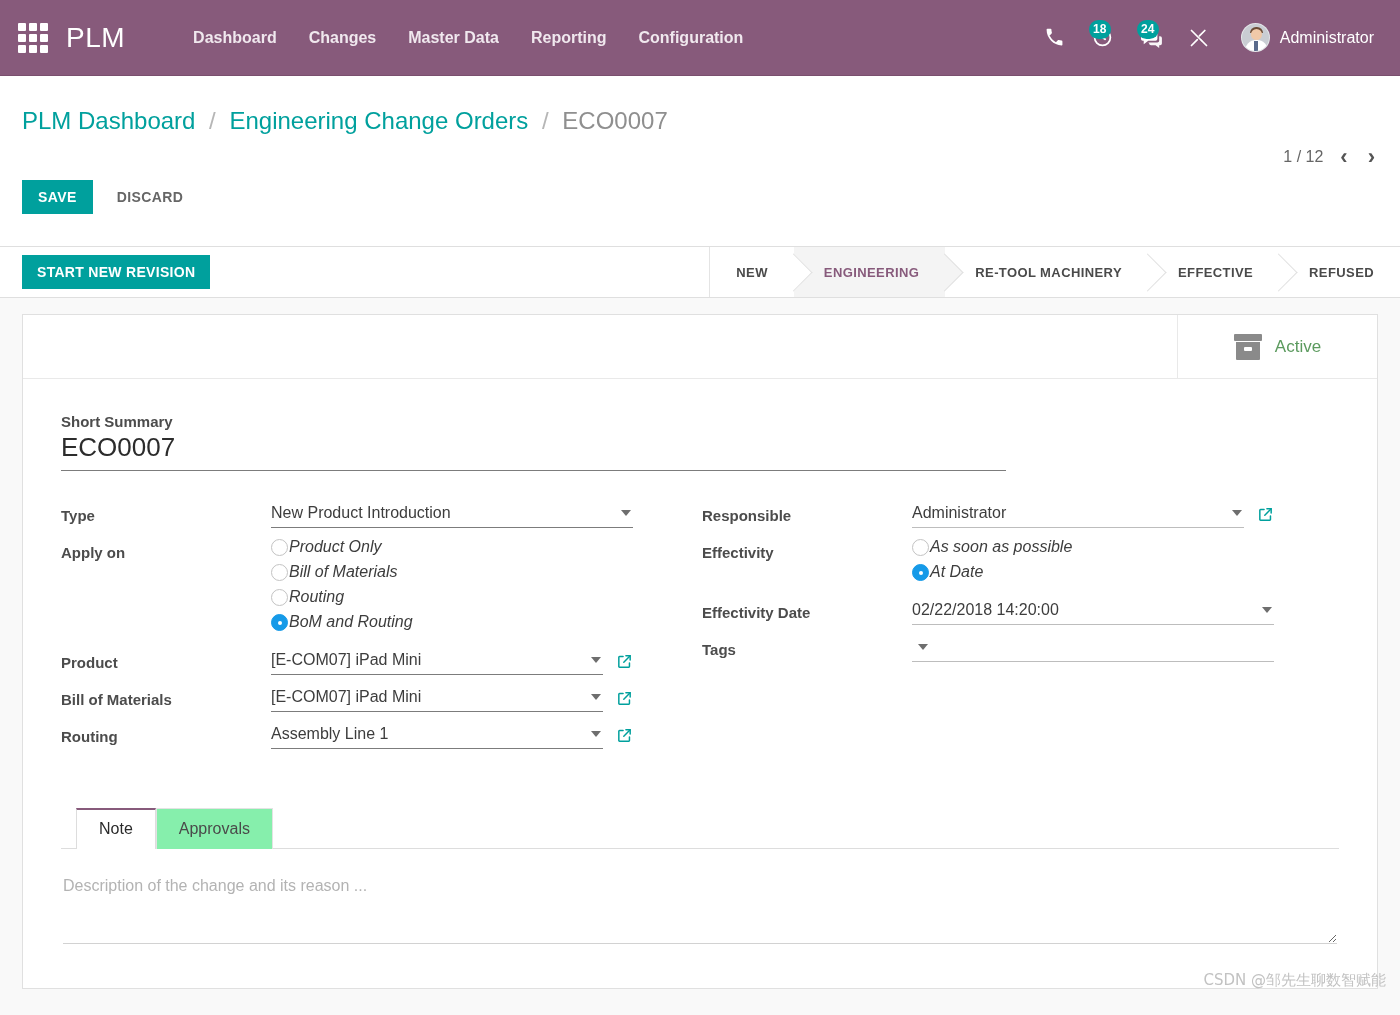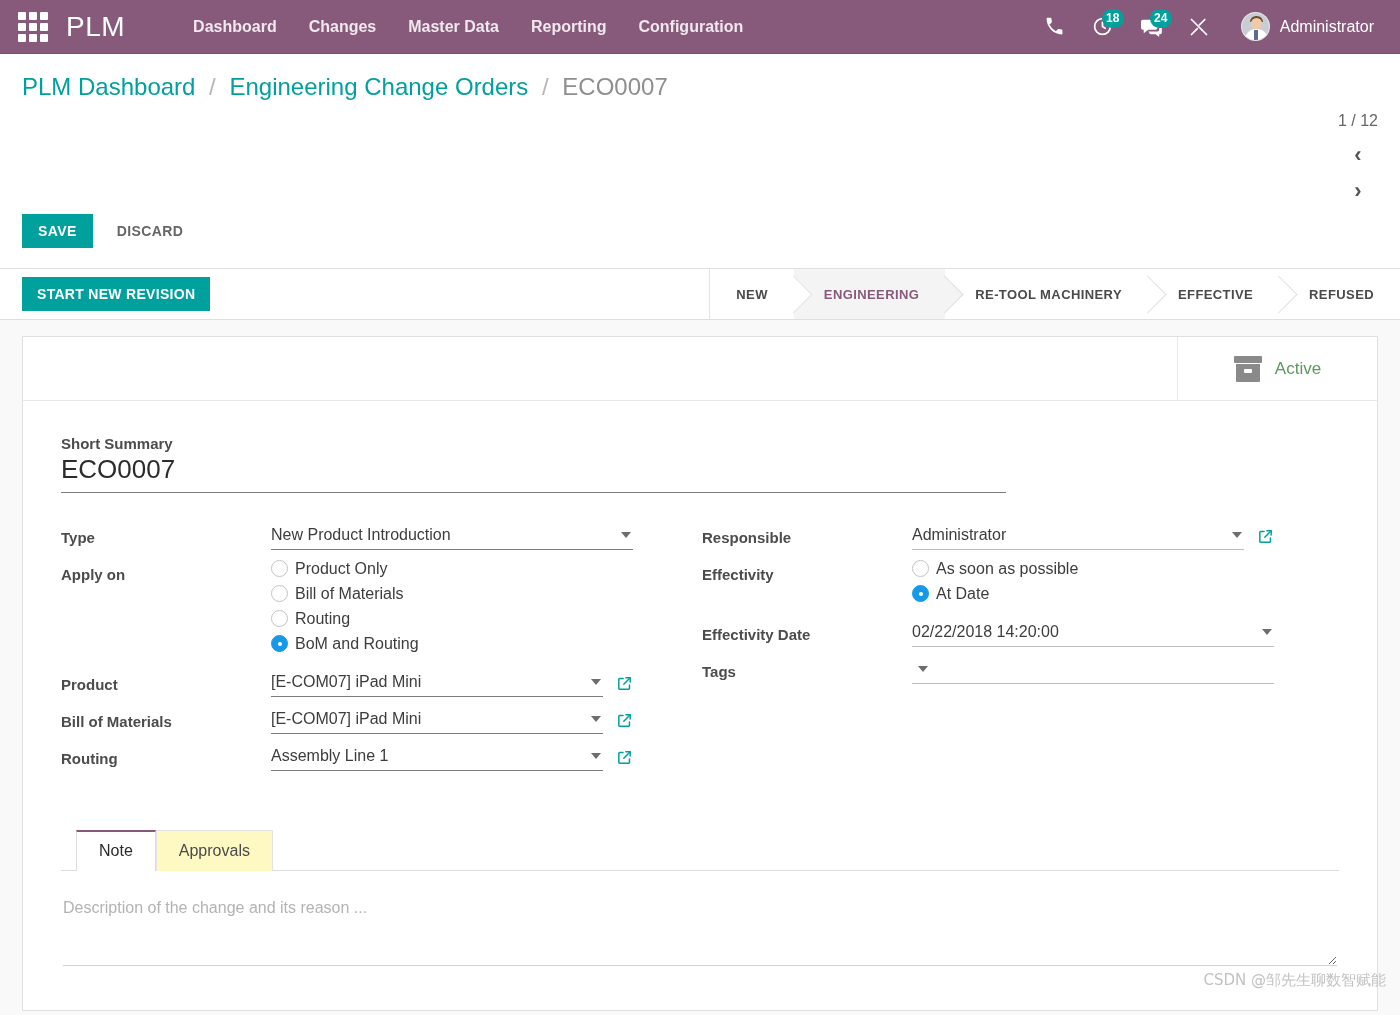--- a/index.html
+++ b/index.html
@@ -8,21 +8,21 @@
     width:1400px; height:1015px;
     background:#f9f9f9;
     font-family:"Liberation Sans", sans-serif;
     color:#4c4c4c;
     overflow:hidden;
     position:relative;
   }
 
   
   .navbar {
-    height:54px; background:#875A7B;
+    height:76px; background:#875A7B;
     display:flex; align-items:center;
     color:#fff;
     border-bottom:1px solid #7a4f6e;
   }
   .apps-btn { width:66px; height:66px; display:flex; align-items:center; justify-content:center; cursor:pointer; }
   .apps-grid { display:grid; grid-template-columns:repeat(3,8px); grid-template-rows:repeat(3,8px); gap:3px; }
   .apps-grid i { display:block; width:8px; height:8px; background:#fff; border-radius:1px; }
   .brand { font-size:28px; font-weight:400; letter-spacing:.5px; margin-right:52px; color:#fff; }
   .menus { display:flex; align-items:center; gap:0; }
   .menu-item {
@@ -30,45 +30,45 @@
     padding:10px 16px; cursor:pointer; white-space:nowrap;
   }
   .nav-right { margin-left:auto; display:flex; align-items:center; gap:4px; padding-right:18px; }
   .nav-icon {
     position:relative; width:44px; height:44px;
     display:flex; align-items:center; justify-content:center;
     cursor:pointer; color:#fff;
   }
   .nav-icon svg { display:block; }
   .badge {
-    position:absolute; top:4px; right:1px;
+    position:absolute; top:4px; right:14px;
     background:#00A09D; color:#fff; font-size:12px; font-weight:bold;
     border-radius:10px; min-width:22px; height:19px; line-height:19px;
     text-align:center; padding:0 4px;
   }
   .user-menu { display:flex; align-items:center; gap:10px; cursor:pointer; padding:4px 8px; margin-left:8px; }
   .avatar {
     width:29px; height:29px; border-radius:50%;
     background:#c9cdd3; overflow:hidden; position:relative; flex:none;
     border:1px solid rgba(255,255,255,.5);
   }
   .avatar .head { position:absolute; width:11px; height:11px; border-radius:50%; background:#f0c9a8; left:9px; top:5px; }
   .avatar .hair { position:absolute; width:13px; height:6px; border-radius:6px 6px 0 0; background:#6b4b35; left:8px; top:3px; }
   .avatar .body { position:absolute; width:23px; height:13px; border-radius:11px 11px 0 0; background:#fff; left:3px; top:16px; }
   .avatar .tie { position:absolute; width:4px; height:10px; background:#5a6b8c; left:12px; top:17px; }
   .user-name { font-size:16px; color:#fff; }
 
   
-  .control-panel { background:#fff; border-bottom:1px solid #dfdfdf; padding:4px 22px; }
+  .control-panel { background:#fff; border-bottom:1px solid #dfdfdf; padding:16px 22px; }
   .cp-row1 { display:flex; align-items:flex-start; padding-top:16px; }
   .breadcrumb { font-size:24px; line-height:1.1; }
   .bc-link { color:#00A09D; cursor:pointer; }
   .bc-sep { color:#b6b6b6; margin:0 7px; }
   .bc-current { color:#8f8f8f; }
-  .pager { margin-left:auto; display:flex; align-items:center; gap:14px; padding-top:38px; font-size:16px; color:#666;flex-direction:column; }
+  .pager { margin-left:auto; display:flex; align-items:center; gap:14px; padding-top:38px; font-size:16px; color:#666; }
   .pager-count { cursor:pointer; }
   .pager-btn { cursor:pointer; color:#555; font-size:22px; line-height:1; font-weight:bold; padding:0 3px; }
   .cp-row2 { display:flex; align-items:center; gap:10px; padding:12px 0 16px; }
   .btn-save {
     background:#00A09D; color:#fff; border:none;
     font-size:14px; font-weight:bold; letter-spacing:.4px;
     padding:9px 16px; cursor:pointer; border-radius:0;
     font-family:"Liberation Sans", sans-serif;
   }
   .btn-discard {
@@ -159,21 +159,21 @@
   }
   .sel-line.thin { border-bottom:1px solid #bdbdbd; }
   .sel-text { font-size:16px; color:#3d3d3d; flex:1; white-space:nowrap; overflow:hidden; text-overflow:ellipsis; }
   .caret {
     width:0; height:0; margin-left:6px; margin-right:2px;
     border-left:5px solid transparent; border-right:5px solid transparent;
     border-top:6px solid #6e6e6e; cursor:pointer; flex:none;
   }
   .ext-link { margin-left:13px; cursor:pointer; flex:none; display:flex; align-items:center; }
 
-  .radio-row { display:flex; align-items:flex-start; gap:7px; margin-bottom:7px; cursor:pointer; }
+  .radio-row { display:flex; align-items:flex-end; gap:1px; margin-bottom:7px; cursor:pointer;font-style:italic; }
   .radio {
     width:17px; height:17px; border-radius:50%;
     border:1px solid #c3c3c3; background:#fff; flex:none; position:relative;
   }
   .radio.checked { background:#169ae8; border-color:#169ae8; }
   .radio.checked::after {
     content:""; position:absolute; left:5.5px; top:5.5px;
     width:4px; height:4px; border-radius:50%; background:#fff;
   }
   .radio-label { font-size:16px; color:#3d3d3d; }
@@ -186,21 +186,21 @@
   .tag-x { cursor:pointer; font-size:13px; font-weight:bold; }
 
   
   .notebook { margin-top:48px; }
   .tabs { display:flex; align-items:flex-end; border-bottom:1px solid #ddd;padding-left:15px; }
   .tab {
     font-size:16px; color:#555; padding:11px 22px;
     border:1px solid transparent; border-bottom:none; cursor:pointer;
     position:relative; top:1px; background:transparent;
   }
-  .tab.inactive { background:#fef9c3; border-color:#e3e3e3; color:#4a4a4a; }
+  .tab.inactive { background:#86efac; border-color:#e3e3e3; color:#4a4a4a; }
   .tab.active {
     background:#fff; border-color:#ddd; color:#2a2a2a;
     border-top:2px solid #875A7B; padding-top:10px;
   }
   .tab-pane { padding:28px 2px 0; }
   .note-area {
     width:100%; min-height:62px;
     border:none; border-bottom:1px solid #d2d2d2;
     font-size:16px; color:#b3b3b3;
     font-family:"Liberation Sans", sans-serif;

